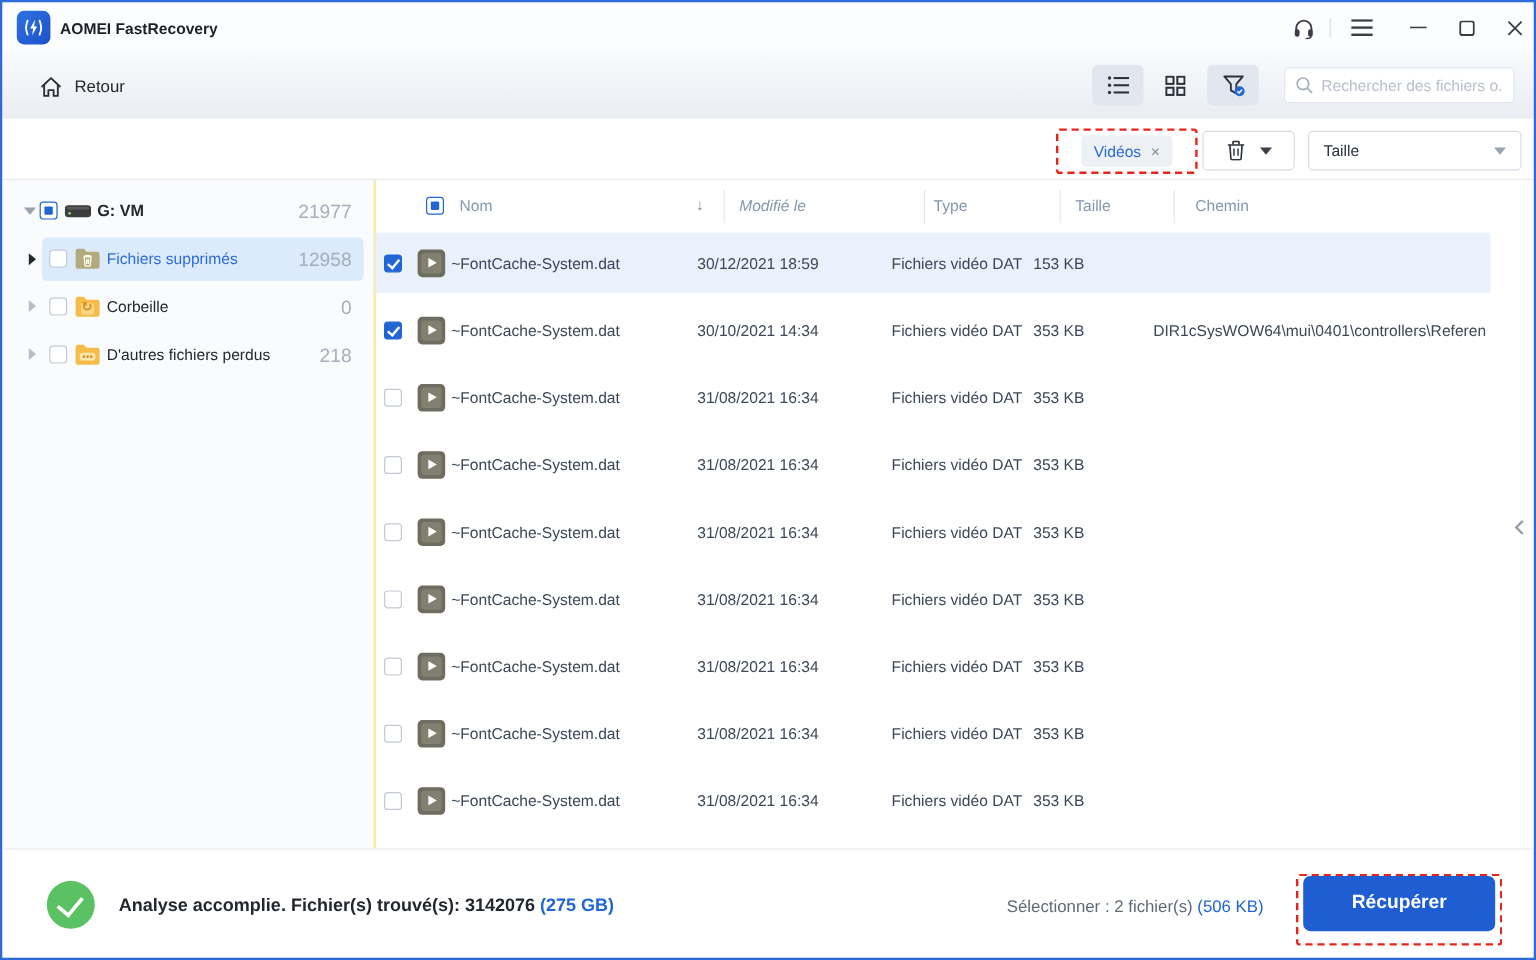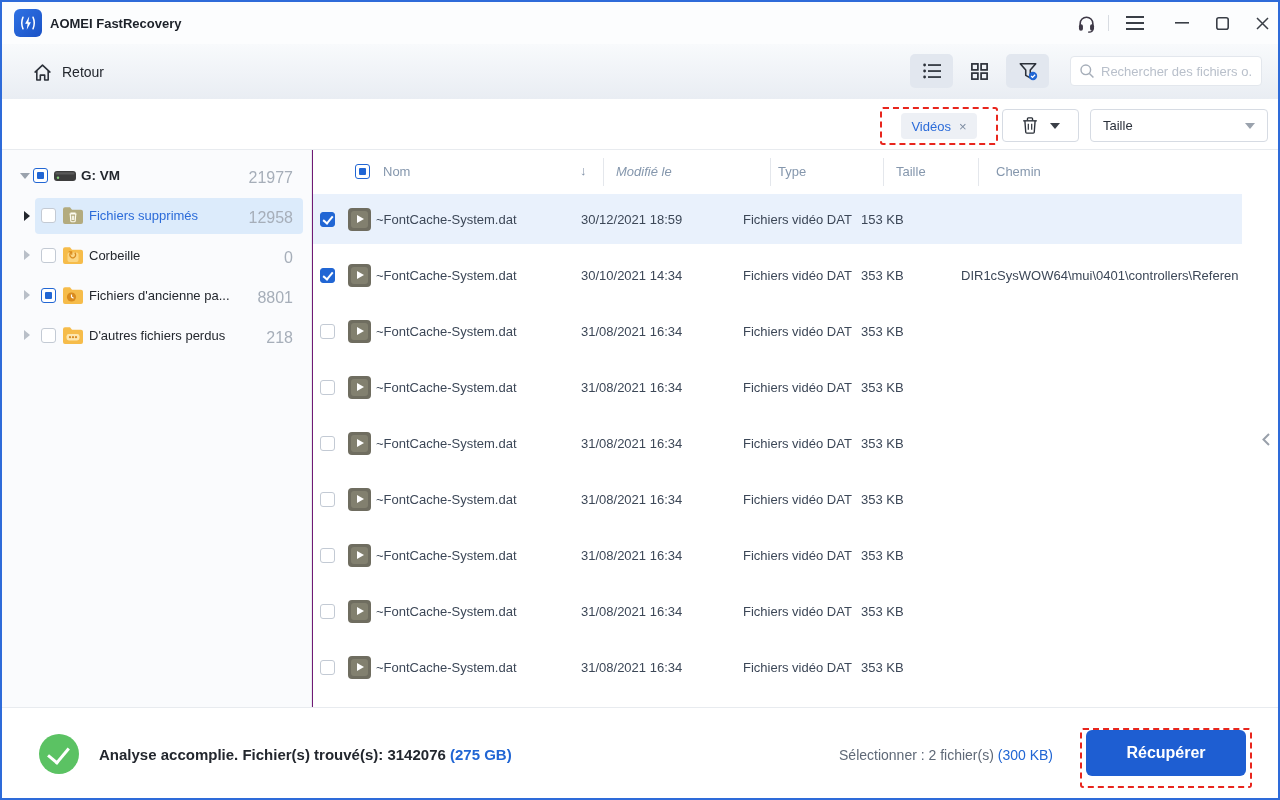--- a/index.html
+++ b/index.html
@@ -35,21 +35,21 @@
   .filter-tag { background:#edf0f5; border-radius:4px; height:26px; padding:0 10px; display:flex; align-items:center; gap:8px; cursor:pointer; }
   .filter-tag .tag-label { color:#2b6bd9; font-size:13px; }
   .filter-tag .tag-x { color:#7c8ba1; font-size:13px; cursor:pointer; }
   .trash-dd { position:absolute; left:1000px; top:10px; width:77px; height:33px; background:#fff; border:1px solid #d6dbe3; border-radius:4px; display:flex; align-items:center; justify-content:center; gap:12px; cursor:pointer; }
   .size-dd { position:absolute; left:1088px; top:10px; width:178px; height:33px; background:#fff; border:1px solid #d6dbe3; border-radius:4px; display:flex; align-items:center; padding:0 12px; cursor:pointer; }
   .size-dd .dd-label { font-size:13px; color:#2b313b; flex:1; }
   .caret-down { width:0; height:0; border-left:5px solid transparent; border-right:5px solid transparent; border-top:6px solid #3a3f47; }
   .caret-gray { border-top-color:#9aa2ad; }
 
   
-  #content { position:absolute; left:0; top:148px; right:0; height:557px; background:#701a75;padding-left:14px; }
+  #content { position:absolute; left:0; top:148px; right:0; height:557px; background:#fde047;padding-left:14px; }
   #sidebar { position:absolute; left:0; top:0; width:310px; height:557px; background:#fafbfd; border-right:1px solid #e8ebef; padding-top:6px; }
   .tnode { position:relative; height:40px; cursor:pointer; }
   .tnode .sel-bg { position:absolute; left:33px; right:8px; top:2px; bottom:2px; background:#dcebfb; border-radius:4px; }
   .tri-down { position:absolute; left:18px; top:17px; width:0; height:0; border-left:5px solid transparent; border-right:5px solid transparent; border-top:6px solid #9aa2ad; }
   .tri-right { position:absolute; left:22px; top:14px; width:0; height:0; border-top:5px solid transparent; border-bottom:5px solid transparent; border-left:6px solid #b9bfc8; }
   .tri-right.dark { border-left-color:#23272e; }
   .cb { width:15px; height:15px; border-radius:3px; position:relative; flex:0 0 auto; cursor:pointer; }
   .cb-empty { background:#fff; border:1px solid #c3cad4; }
   .cb-checked { background:#2166d4; border:1px solid #2166d4; }
   .cb-checked::after { content:""; position:absolute; left:4px; top:1px; width:4px; height:8px; border:solid #fff; border-width:0 2px 2px 0; transform:rotate(40deg); }
@@ -257,33 +257,20 @@
           <svg class="folder-svg" width="22" height="19" viewBox="0 0 22 19">
             <path d="M1 3.2 Q1 1.2 3 1.2 L8 1.2 L10 3.8 L19 3.8 Q21 3.8 21 5.8 L21 16 Q21 18 19 18 L3 18 Q1 18 1 16 Z" fill="#f6bc4a"></path>
             <rect x="5.5" y="6.5" width="11" height="9.5" rx="2" fill="#fbd684"></rect>
           </svg>
           <span class="overlay" style="left:6px;top:3px;color:#d98b1f;font-weight:bold;font-size:11px;">↻</span>
         </span>
         <span class="node-label">Corbeille</span>
         <span class="node-count">0</span>
       </div>
 
-      <div class="tnode child">
-        <span class="tri-right"></span>
-        <span class="cb cb-partial"></span>
-        <span class="node-icon">
-          <svg class="folder-svg" width="22" height="19" viewBox="0 0 22 19">
-            <path d="M1 3.2 Q1 1.2 3 1.2 L8 1.2 L10 3.8 L19 3.8 Q21 3.8 21 5.8 L21 16 Q21 18 19 18 L3 18 Q1 18 1 16 Z" fill="#f6bc4a"></path>
-            <circle cx="9.5" cy="11" r="4.6" fill="#d98b1f"></circle>
-            <path d="M9.5 8.5 V11 L11.5 12.2" stroke="#fff" stroke-width="1.2" fill="none"></path>
-          </svg>
-        </span>
-        <span class="node-label">Fichiers d'ancienne pa...</span>
-        <span class="node-count">8801</span>
-      </div>
 
       <div class="tnode child">
         <span class="tri-right"></span>
         <span class="cb cb-empty"></span>
         <span class="node-icon">
           <svg class="folder-svg" width="22" height="19" viewBox="0 0 22 19">
             <path d="M1 3.2 Q1 1.2 3 1.2 L8 1.2 L10 3.8 L19 3.8 Q21 3.8 21 5.8 L21 16 Q21 18 19 18 L3 18 Q1 18 1 16 Z" fill="#f6bc4a"></path>
             <rect x="4.5" y="8" width="13" height="6.5" rx="2.4" fill="#fde7b0"></rect>
             <circle cx="8" cy="11.2" r="1.1" fill="#d98b1f"></circle>
             <circle cx="11" cy="11.2" r="1.1" fill="#d98b1f"></circle>
@@ -410,20 +397,20 @@
   </div>
 
   <div id="statusbar">
     <div class="ok-circle"></div>
     <div class="status-text">
       <span>Analyse accomplie. Fichier(s) trouvé(s): 3142076</span>
       <span class="blue">(275 GB)</span>
     </div>
     <div class="sel-text">
       <span>Sélectionner : 2 fichier(s)</span>
-      <span class="blue">(300 KB)</span>
+      <span class="blue">(506 KB)</span>
     </div>
     <div id="recover-annotation" class="annotation">
       <button class="recover-btn">Récupérer</button>
     </div>
   </div>
 
 </div>
 
 </body></html>

